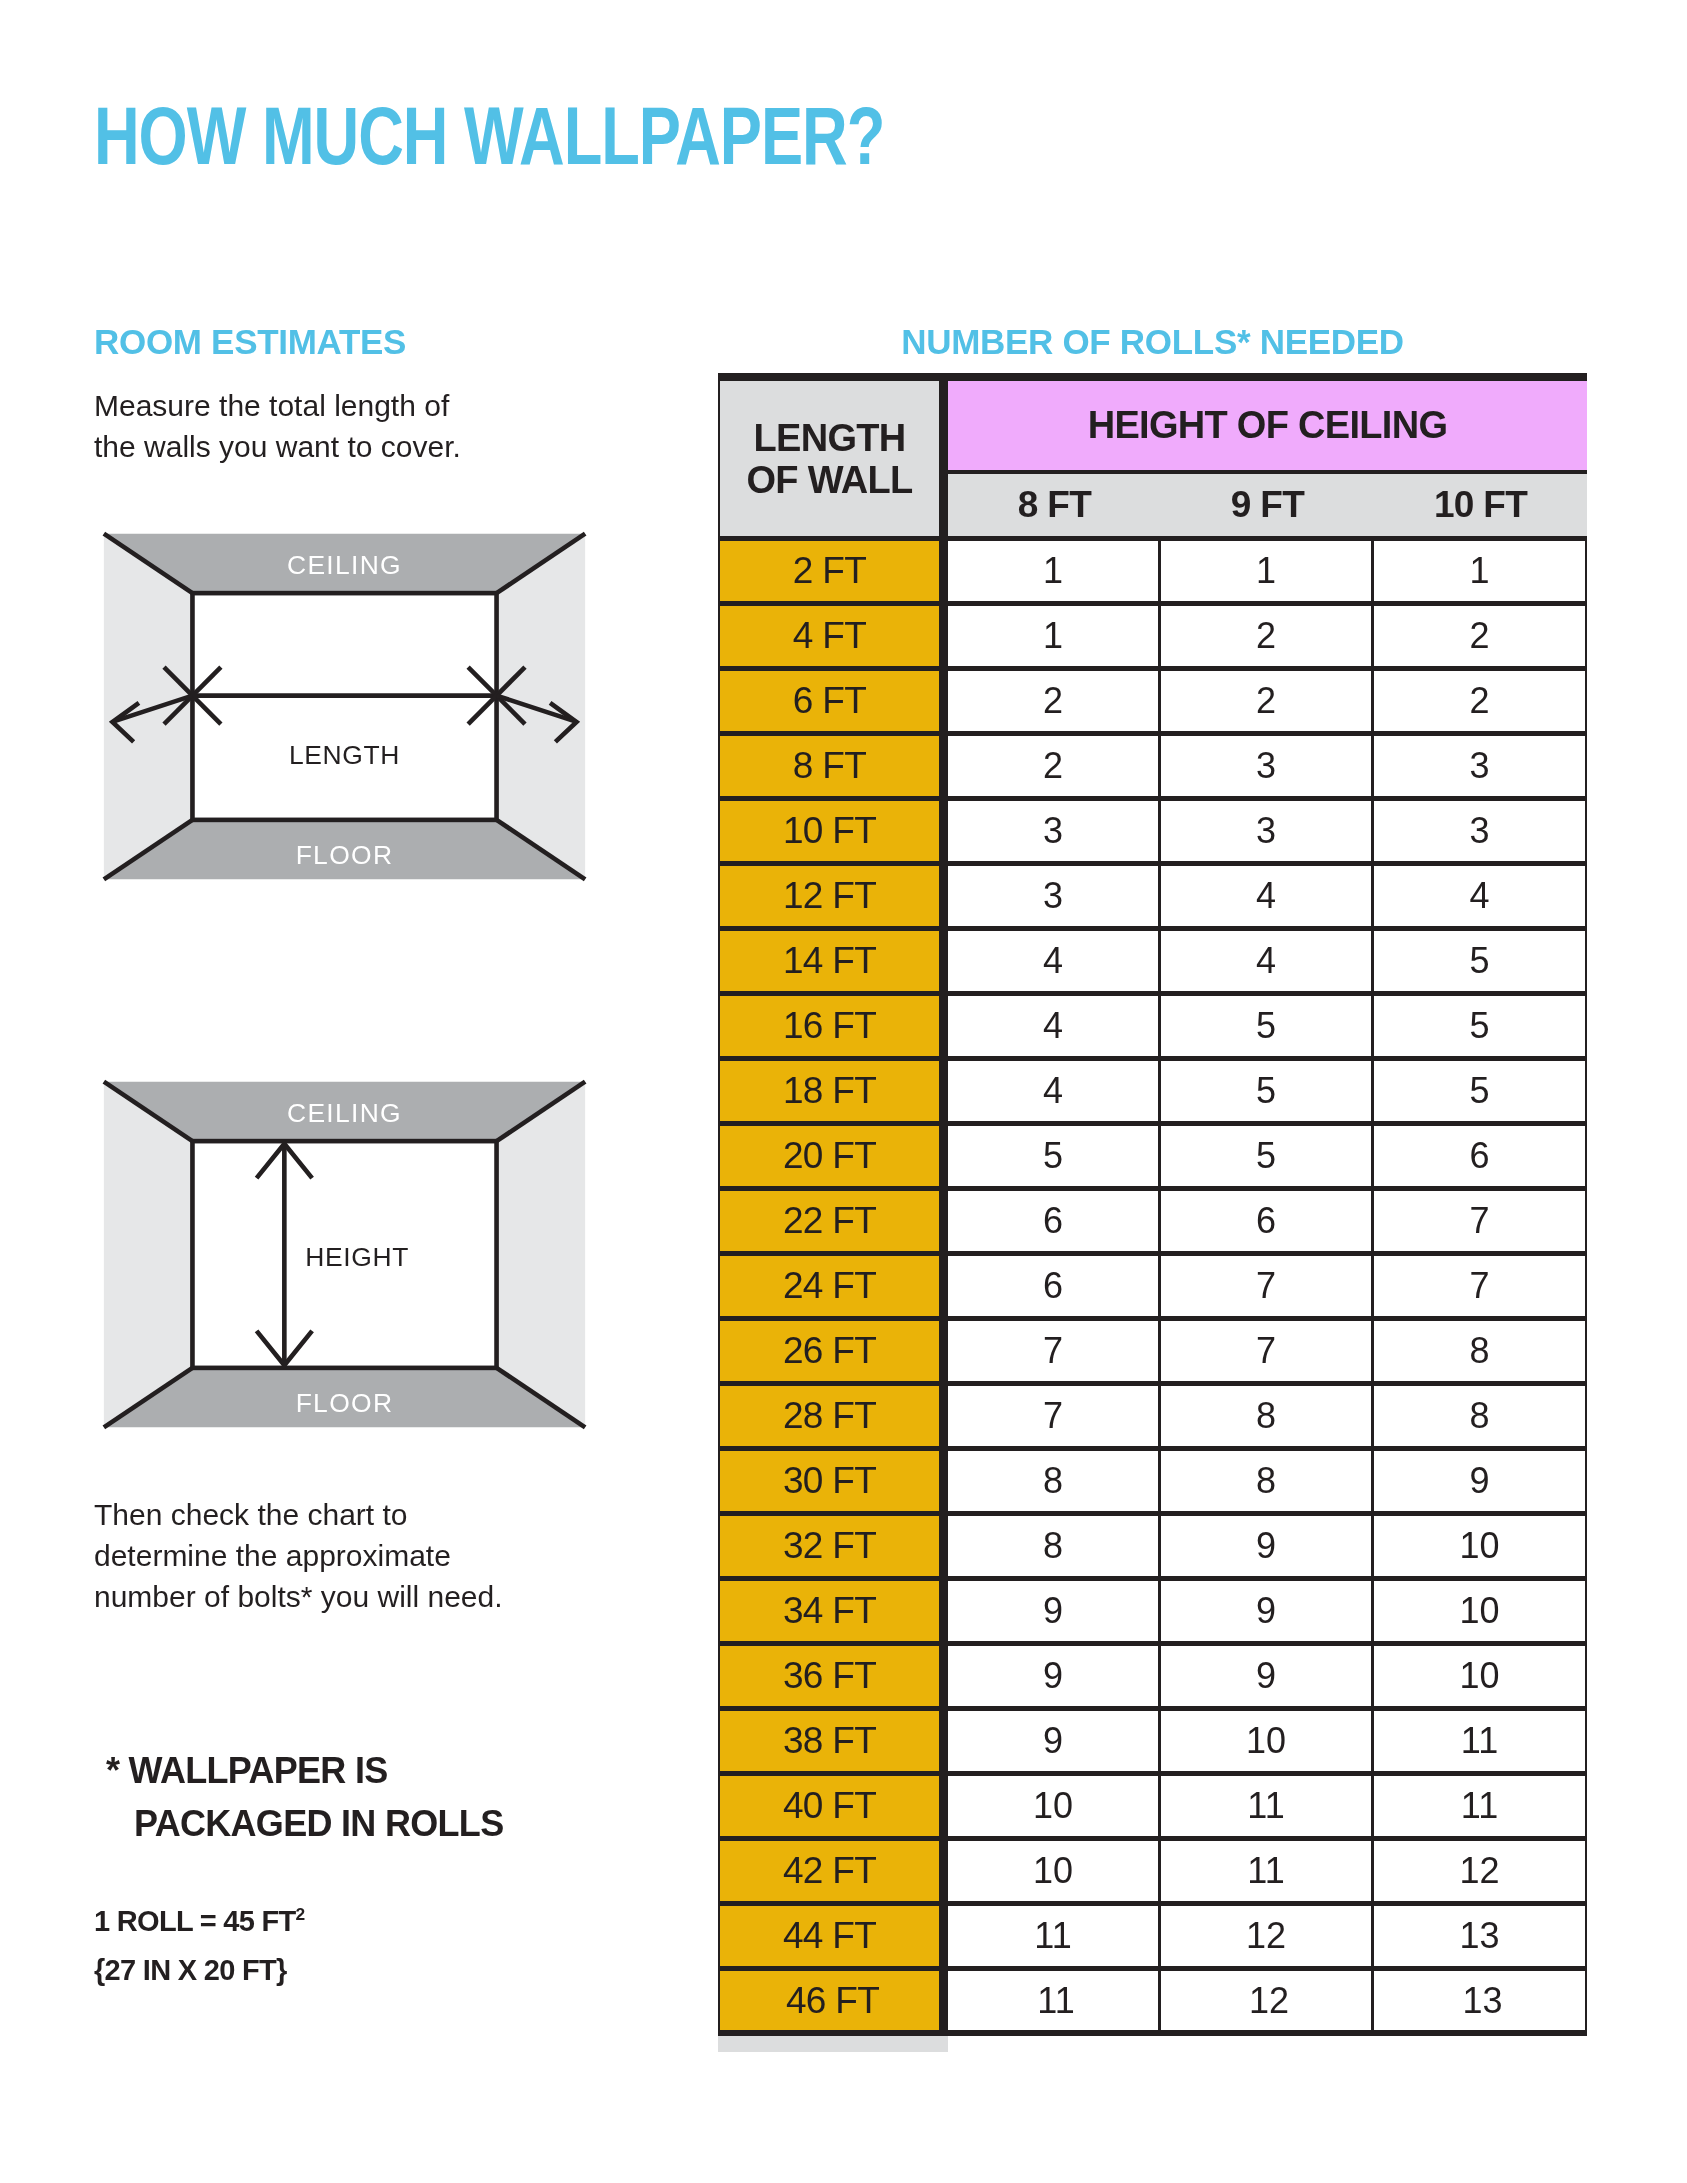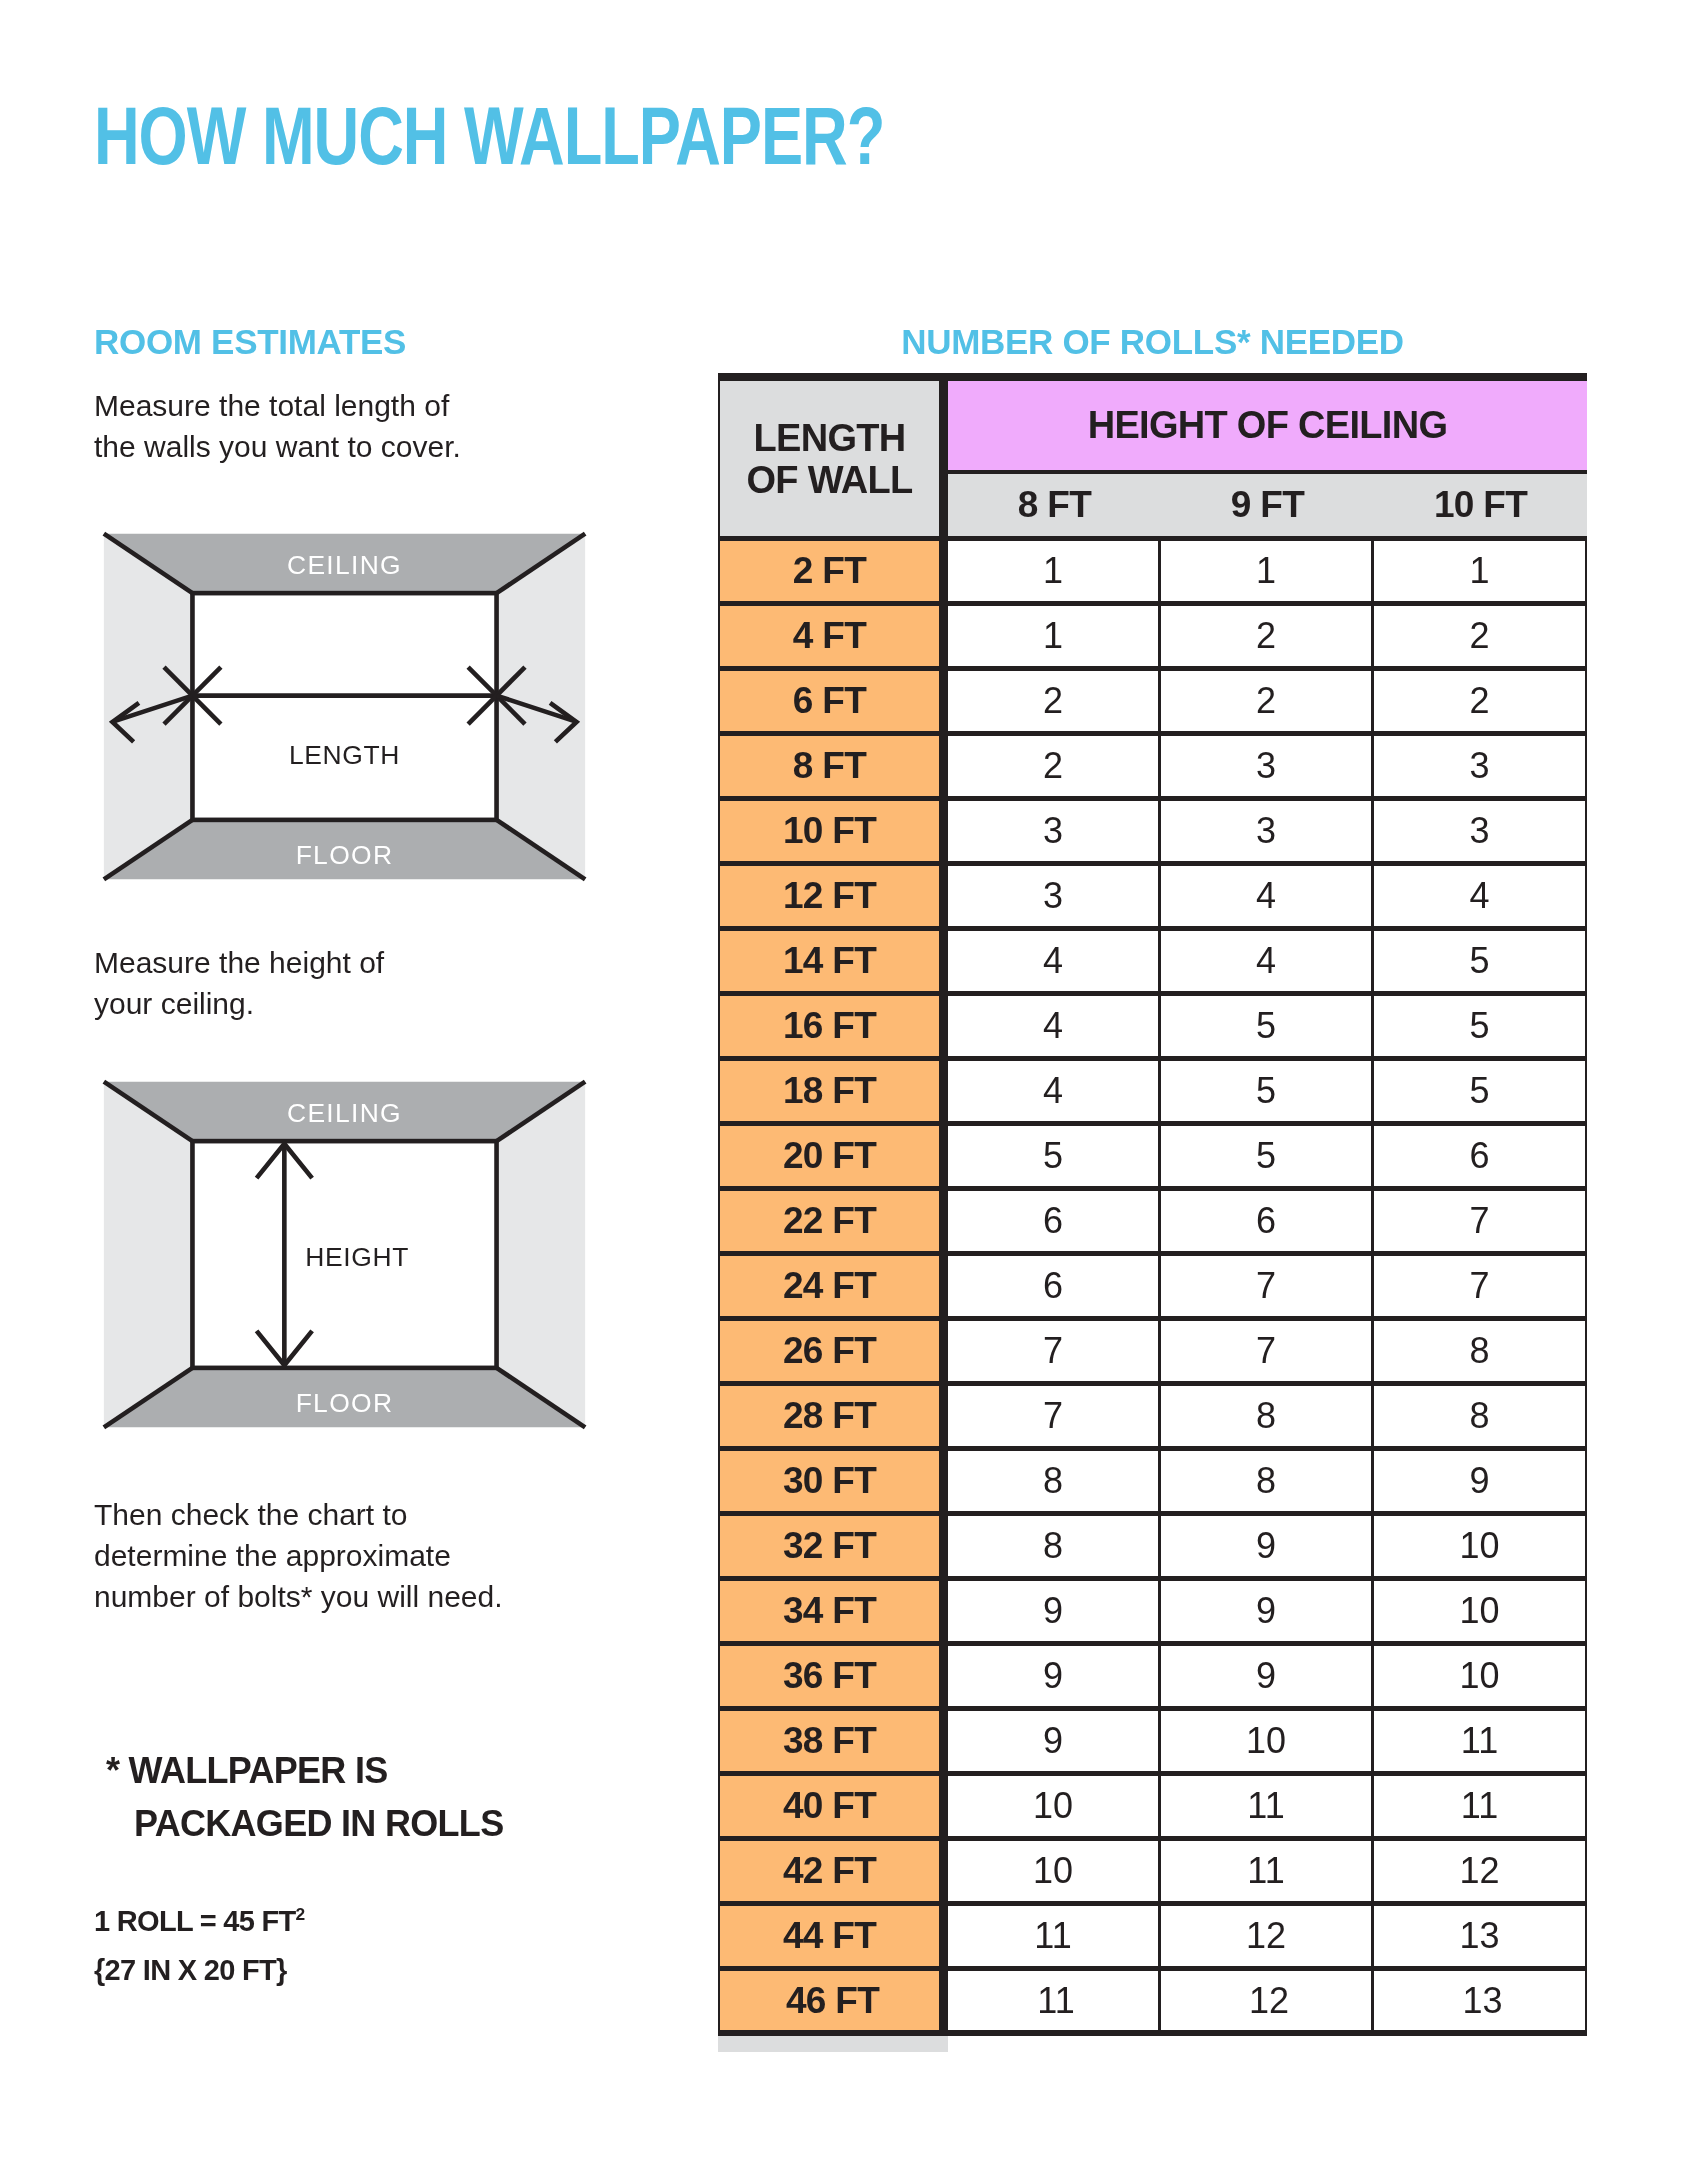--- a/index.html
+++ b/index.html
@@ -58,23 +58,23 @@
   }
   td.hoc{
     background:#f0abfc;border-bottom:4px solid #231F20;height:93px;
     font-weight:bold;font-size:38px;letter-spacing:-0.7px;
   }
   td.subh{
     background:#DCDDDE;border-bottom:5.3px solid #231F20;height:67px;
     font-weight:bold;font-size:37px;letter-spacing:-0.7px;
   }
   td.rowlabel{
-    background:#fdba74;border-left:2.6px solid #231F20;border-right:9.3px solid #231F20;
+    background:#eab308;border-left:2.6px solid #231F20;border-right:9.3px solid #231F20;
     border-bottom:5.3px solid #231F20;height:65px;
-    font-weight:bold;font-size:37px;letter-spacing:-0.7px;
+    font-weight:normal;font-size:37px;letter-spacing:-0.7px;
   }
   td.num{
     background:#fff;border-bottom:5.3px solid #231F20;height:65px;
     font-size:36px;font-weight:normal;
   }
   td.num.mid{border-right:3.3px solid #231F20;}
   td.num.last{border-right:2.6px solid #231F20;}
   tr.lastrow td{border-bottom-width:6.6px;padding-left:6px;}
 
   .table-foot-strip{width:230px;height:16px;background:#DCDDDE;}
@@ -113,22 +113,20 @@
       <line x1="558" y1="209" x2="644" y2="295"></line>
       <line x1="558" y1="295" x2="644" y2="209"></line>
       <line x1="141" y1="252" x2="22" y2="291"></line>
       <polyline points="60,263 20,292 52,322"></polyline>
       <line x1="601" y1="252" x2="720" y2="291"></line>
       <polyline points="682,263 722,292 690,322"></polyline>
     </g>
     <text x="371" y="355" fill="#231F20" font-size="40" letter-spacing="1" text-anchor="middle">LENGTH</text>
   </svg>
 
-  <p class="para para-height">Measure the height of
-your ceiling.</p>
 
   <svg class="room-svg svg-height" viewBox="0 0 742 537">
     <rect x="5" y="5" width="732" height="527" fill="#ffffff"></rect>
     <polygon points="7,7 735,7 601,97 141,97" fill="#ACAEB0"></polygon>
     <polygon points="7,530 735,530 601,440 141,440" fill="#ACAEB0"></polygon>
     <polygon points="7,7 141,97 141,440 7,530" fill="#E6E7E8"></polygon>
     <polygon points="735,7 601,97 601,440 735,530" fill="#E6E7E8"></polygon>
     <rect x="141" y="97" width="460" height="343" fill="#ffffff" stroke="#231F20" stroke-width="7"></rect>
     <g stroke="#231F20" stroke-width="7">
       <line x1="7" y1="7" x2="141" y2="97"></line>

